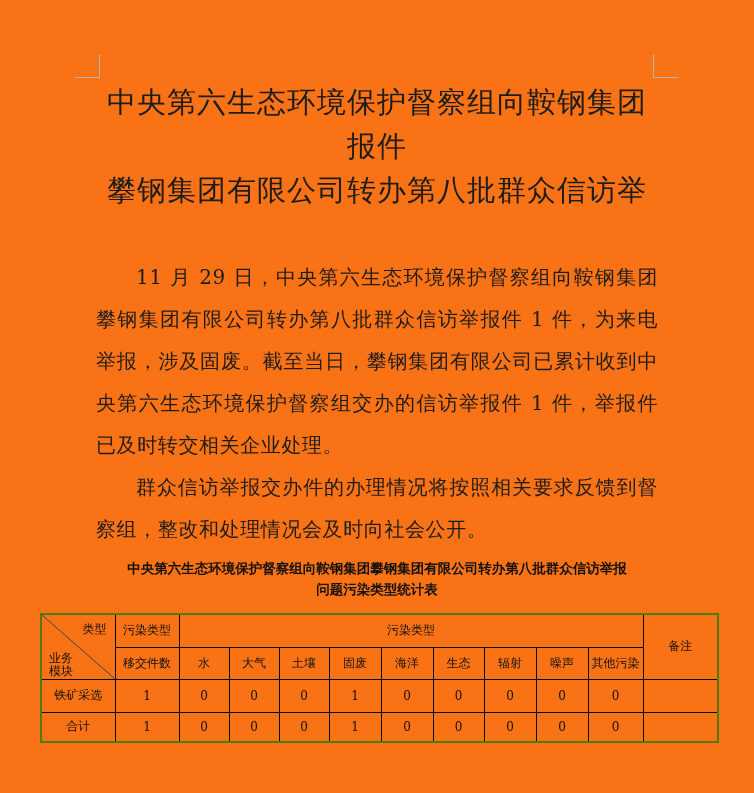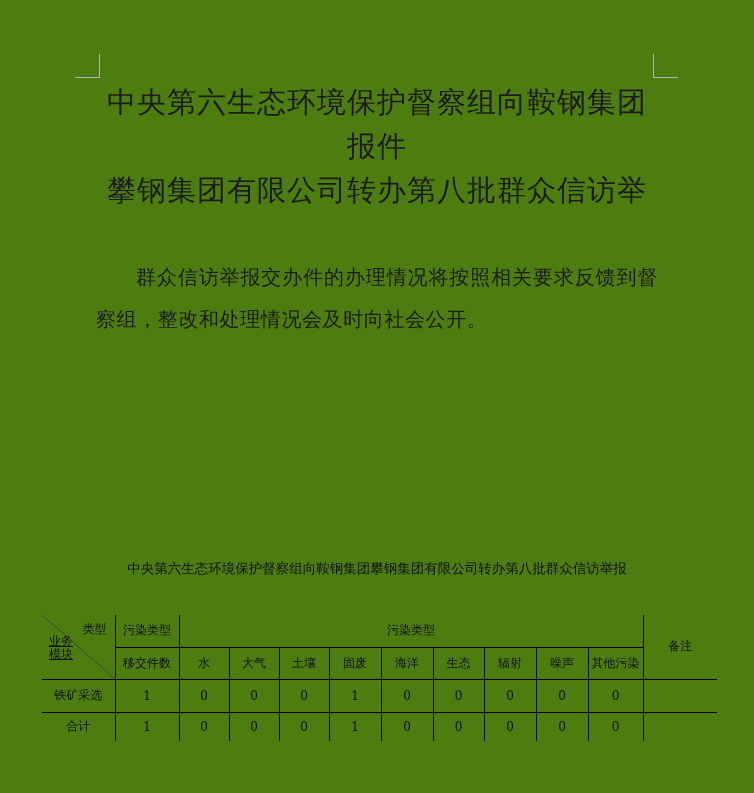--- a/index.html
+++ b/index.html
@@ -1,19 +1,19 @@
 <!DOCTYPE html>
 <html><head>
 <meta charset="utf-8">
 <style>
   html, body { margin: 0; padding: 0; background: #ffffff; }
   .page {
     position: relative;
     width: 754px; height: 793px;
-    background: #4d7c0f;
+    background: #f97316;
     overflow: hidden;
     color: #1c1c1c;
     font-family: "DejaVu Serif", "Liberation Serif", serif;
   }
 
   
   .crop { position: absolute; width: 24px; height: 23px; }
   .crop-tl { left: 75px;  top: 54px; border-right: 1px solid #b5b5b5; border-bottom: 1px solid #b5b5b5; }
   .crop-tr { left: 653px; top: 54px; border-left: 1px solid #b5b5b5;  border-bottom: 1px solid #b5b5b5; }
 
@@ -27,21 +27,21 @@
     position: absolute; top: 256px; left: 96px; width: 562px;
     font-size: 20px; line-height: 42px; letter-spacing: 0.6px;
     text-align: justify;
   }
   .doc-body p { margin: 0; text-indent: 2em; }
 
   .tbl-caption {
     position: absolute; top: 558px; left: 0; width: 754px;
     text-align: center;
     font-family: "DejaVu Sans", "Liberation Sans", sans-serif;
-    font-weight: normal; font-size: 13.5px; line-height: 21px;
+    font-weight: bold; font-size: 13.5px; line-height: 21px;
     color: #111;
   }
   .tbl-caption div { margin: 0; }
 
   table.stats-table {
     position: absolute; top: 613px; left: 40px;
     border-collapse: collapse;
     border: 2px solid #4d7c0f;
     font-size: 12px; text-align: center;
     table-layout: fixed;
@@ -55,42 +55,44 @@
     overflow: hidden;
   }
   tr.hrow1 { height: 33px; }
   tr.hrow2 { height: 32px; }
   tr.drow1 { height: 33px; }
   tr.drow2 { height: 30px; }
 
   .diag-cell { position: relative; }
   .diag-svg  { position: absolute; left: 0; top: 0; width: 100%; height: 100%; display: block; }
   .diag-top    { position: absolute; top: 6px; right: 8px; }
-  .diag-bottom { position: absolute; bottom: 18px; left: 7px; text-align: left; line-height: 13px; text-decoration: underline; }
+  .diag-bottom { position: absolute; bottom: 1px; left: 7px; text-align: left; line-height: 13px; }
 </style>
 </head>
 <body>
 
 <div class="page">
 
   <div class="crop crop-tl"></div>
   <div class="crop crop-tr"></div>
 
   <h1 class="doc-title">
     <div>中央第六生态环境保护督察组向鞍钢集团</div>
     <div>报件</div>
     <div>攀钢集团有限公司转办第八批群众信访举</div>
   </h1>
 
   <div class="doc-body">
+    <p>11 月 29 日，中央第六生态环境保护督察组向鞍钢集团攀钢集团有限公司转办第八批群众信访举报件 1 件，为来电举报，涉及固废。截至当日，攀钢集团有限公司已累计收到中央第六生态环境保护督察组交办的信访举报件 1 件，举报件已及时转交相关企业处理。</p>
     <p>群众信访举报交办件的办理情况将按照相关要求反馈到督察组，整改和处理情况会及时向社会公开。</p>
   </div>
 
   <div class="tbl-caption">
     <div>中央第六生态环境保护督察组向鞍钢集团攀钢集团有限公司转办第八批群众信访举报</div>
+    <div>问题污染类型统计表</div>
   </div>
 
   <table class="stats-table">
     <colgroup>
       <col style="width:74px">
         <col style="width:64px">
       <col style="width:50px">
         <col style="width:50px">
         <col style="width:50px">
       <col style="width:52px">

